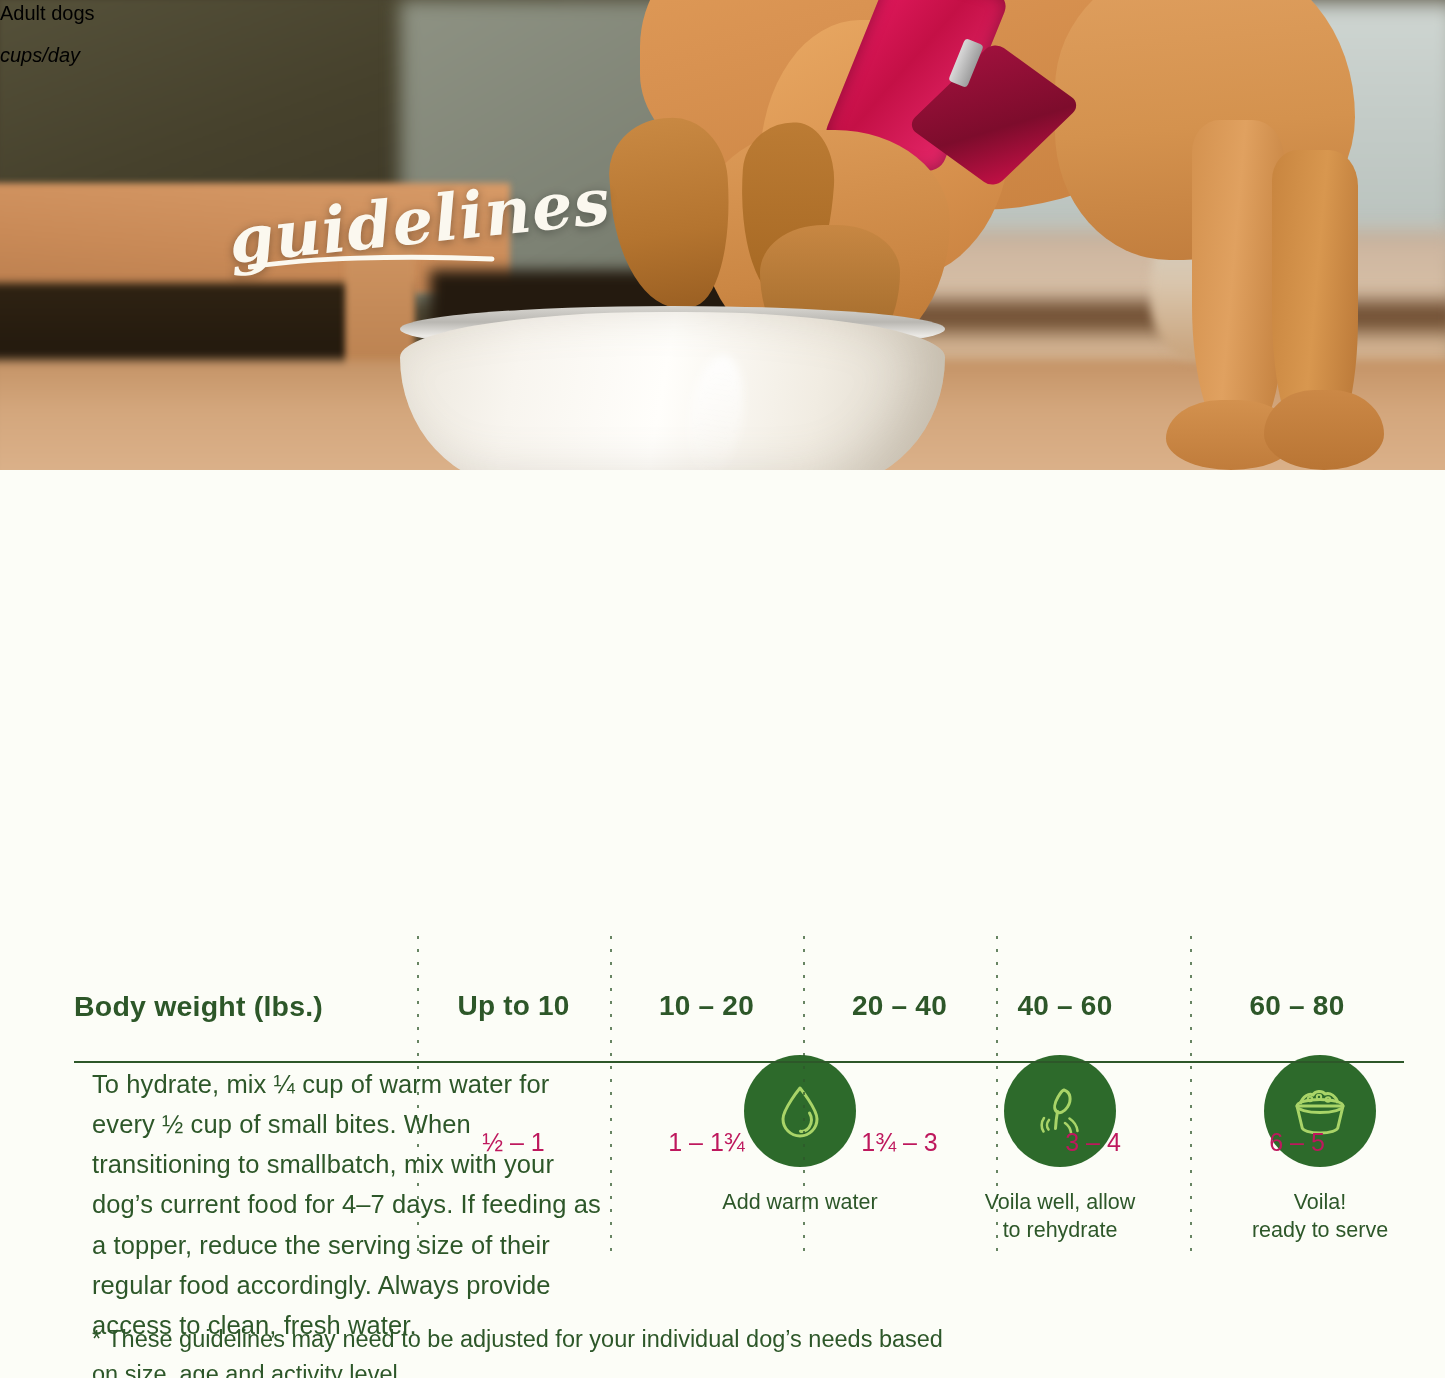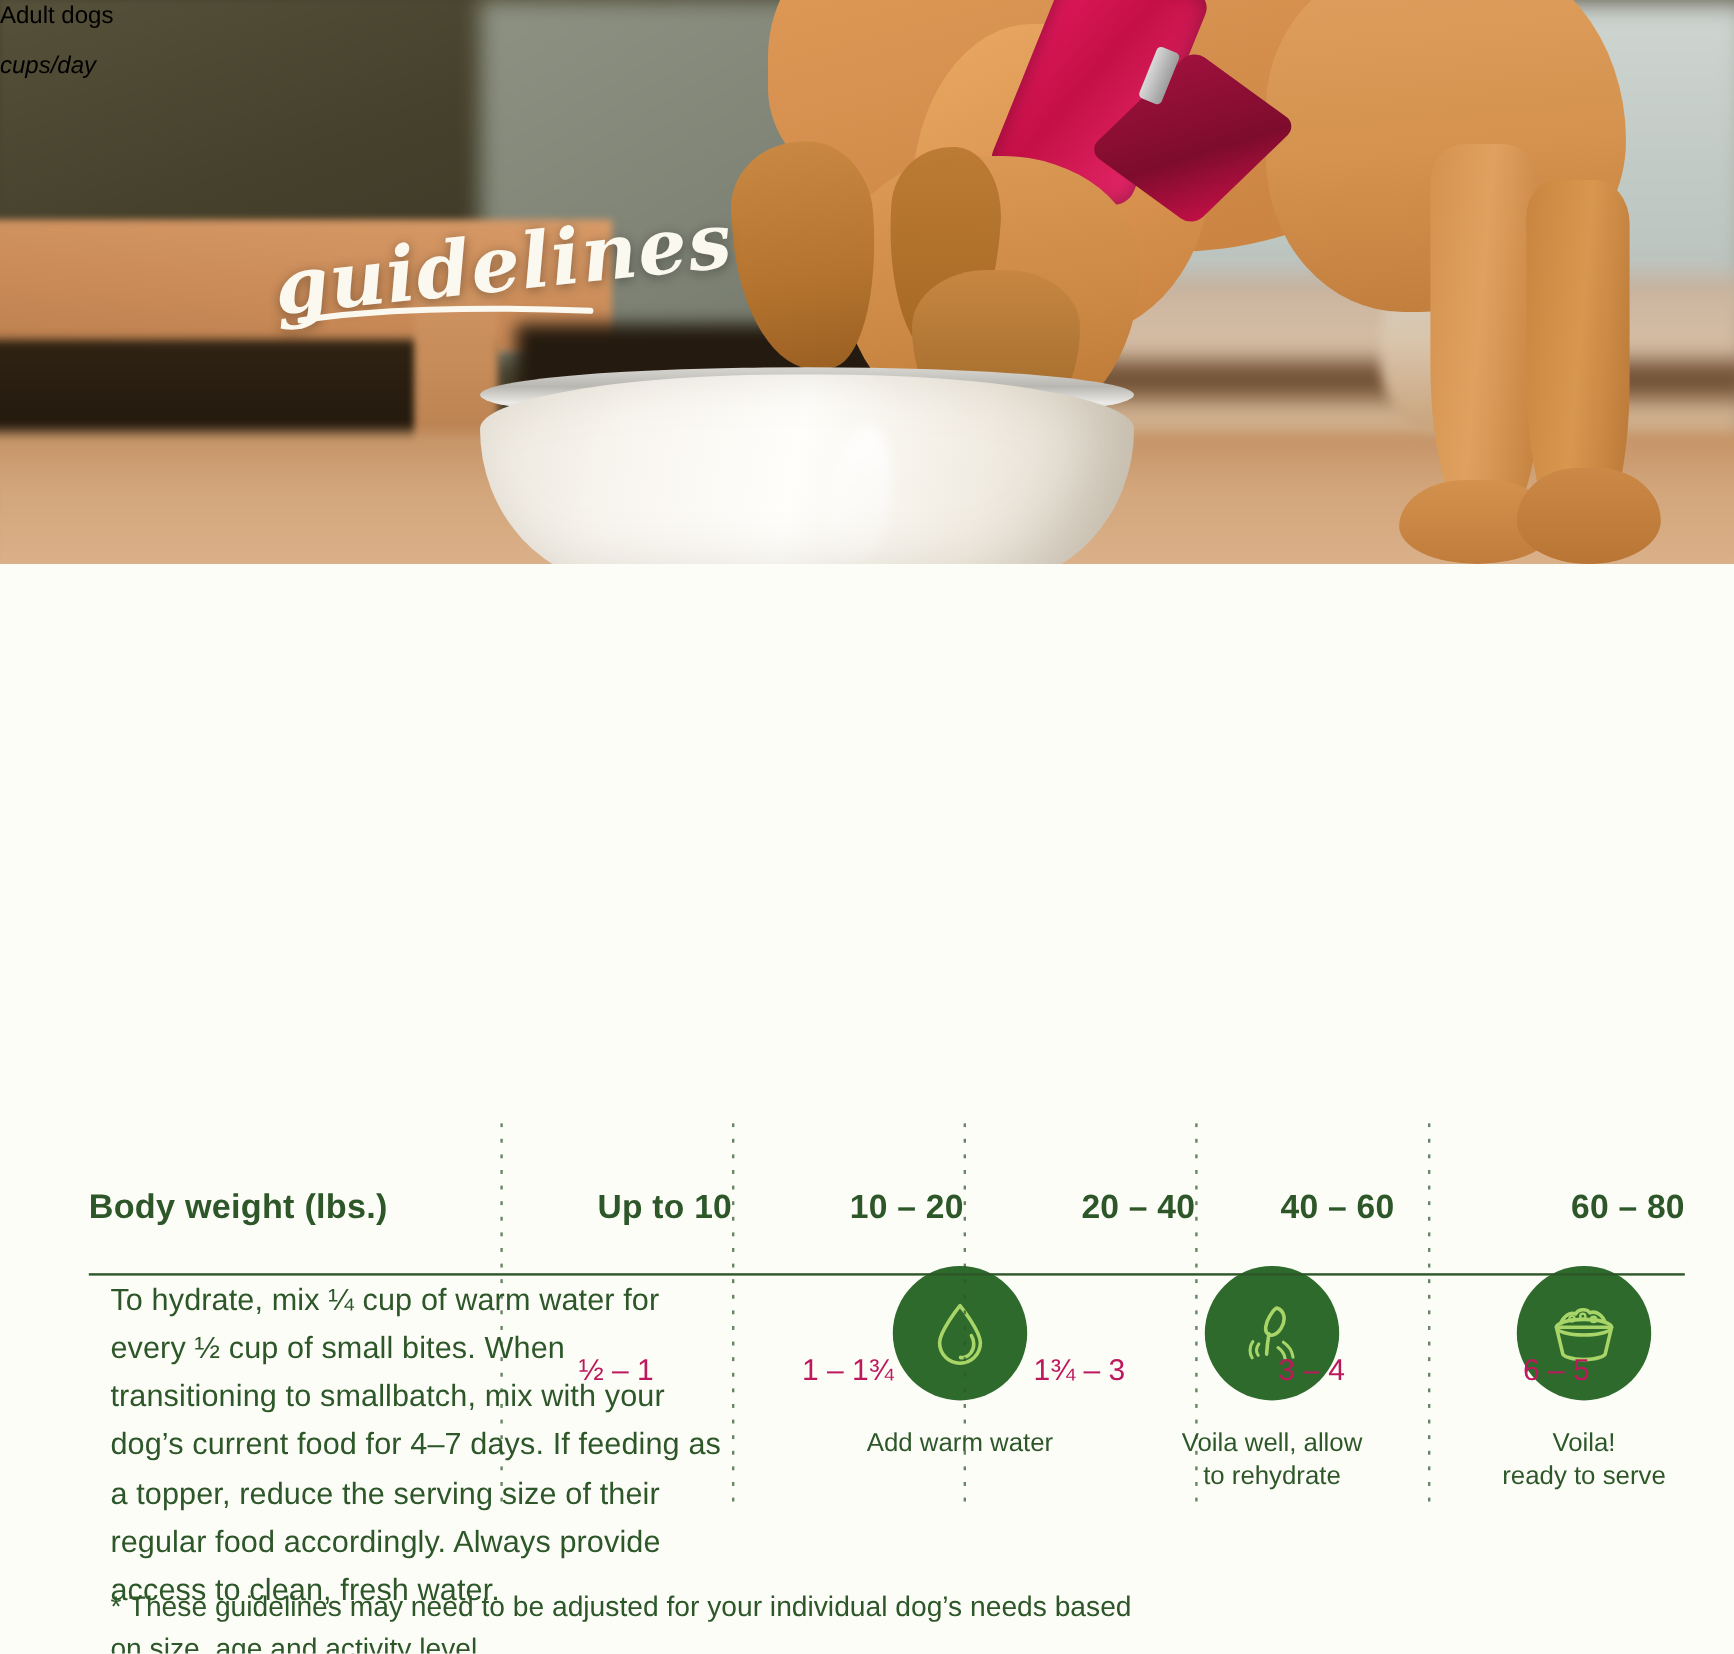--- a/index.html
+++ b/index.html
@@ -336,21 +336,21 @@
     left: 74px; top: 1061px;
     width: 1330px; height: 2px;
     background: #2d5729;
   }
   .th {
     position: absolute;
     top: 990px;
     font-size: 28px;
     font-weight: 700;
     color: #2d5729;
-    text-align: right;
+    text-align: center;
     letter-spacing: .2px;
   }
   .th-first {
     left: 74px;
     width: 330px;
     text-align: left;
     font-size: 28.5px;
   }
   .td {
     position: absolute;

